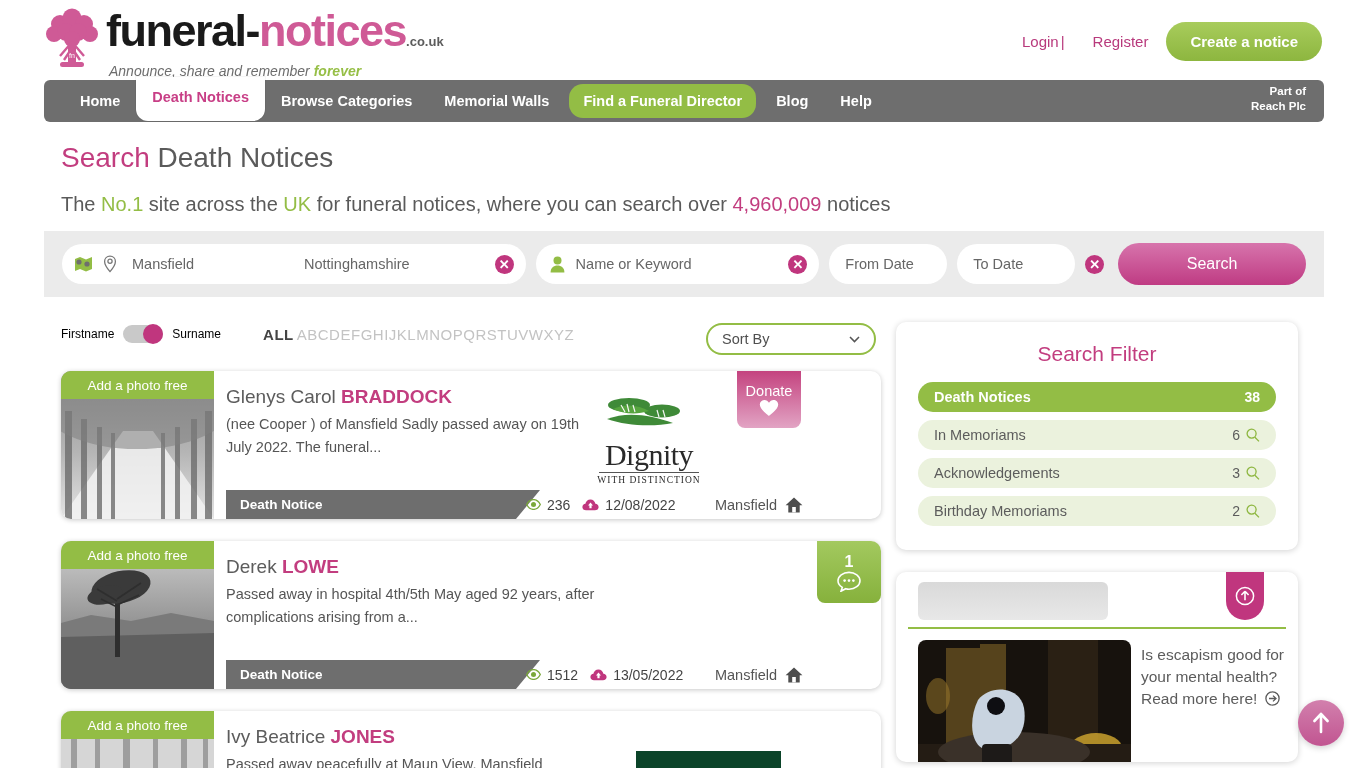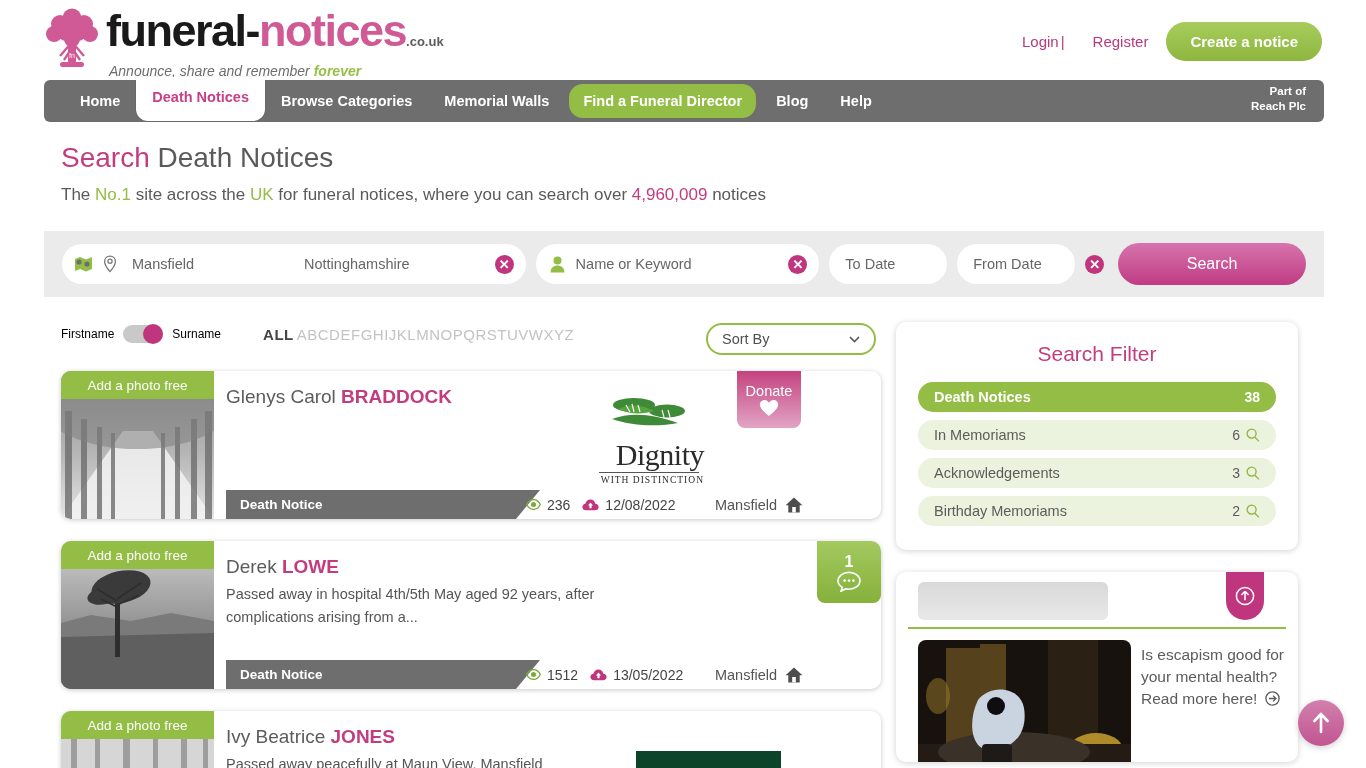--- a/index.html
+++ b/index.html
@@ -58,21 +58,21 @@
   }
   .nav-reach {
     position:absolute; right:18px; top:4px; text-align:right;
     font-size:11.5px; font-weight:bold; color:#fff; line-height:15px;
   }
 
   
   .title-area { position:absolute; left:61px; top:142px; }
   .page-title { font-size:28px; font-weight:normal; color:#5a5a5a; }
   .page-title .pt-pink { color:#c23d7f; }
-  .subtitle { font-size:17px; color:#5a5a5a; margin-top:11px; }
+  .subtitle { font-size:20px; color:#5a5a5a; margin-top:19px; }
   .subtitle .s-green { color:#93bd45; }
   .subtitle .s-pink { color:#c23d7f; }
 
   
   .searchbar {
     position:absolute; left:44px; top:231px; width:1280px; height:66px;
     background:#ebebeb; display:flex; align-items:center; padding:0 18px; gap:10px;
   }
   .pill { background:#fff; border-radius:22px; height:40px; display:flex; align-items:center; position:relative;}
   .pill-loc { width:464px; padding-left:12px; }
@@ -153,21 +153,21 @@
     display:flex; flex-direction:column; align-items:center; justify-content:center; cursor:pointer;
   }
   .donate-badge .dtxt { font-size:14.5px; }
   .comment-badge {
     position:absolute; right:0px; top:0; width:64px; height:62px;
     background:linear-gradient(180deg,#a3c95f 0%, #86b13c 100%);
     border-radius:0 0 8px 8px; color:#fff;
     display:flex; flex-direction:column; align-items:center; justify-content:center; cursor:pointer;
   }
   .comment-badge .cnum { font-size:16px; font-weight:bold; }
-  .dignity { position:absolute; left:533px; top:22px; width:110px; text-align:right; }
+  .dignity { position:absolute; left:533px; top:22px; width:110px; text-align:center; }
   .dig-word { font-family:"Liberation Serif", serif; font-size:30px; color:#2a2a2a; line-height:32px; letter-spacing:-0.5px;}
   .dig-rule { border-top:1px solid #555; width:100px; margin:1px auto 2px; }
   .dig-sub { font-family:"Liberation Serif", serif; font-size:9.5px; letter-spacing:1px; color:#2a2a2a; }
   .green-box { position:absolute; left:575px; top:40px; width:145px; height:45px; background:#0b4429; }
 
   
   .sidebar { position:absolute; left:896px; top:322px; width:402px; }
   .sf-card {
     background:#fff; border-radius:10px; box-shadow:0 1px 6px rgba(0,0,0,0.18);
     padding:20px 22px 24px; 
@@ -293,24 +293,24 @@
     <div class="pill pill-name">
       <svg class="icon-person" viewBox="0 0 15 17">
         <circle cx="7.5" cy="4.6" r="4" fill="#93bd45"></circle>
         <path d="M0.6 16.5 C0.6 11.8 3.7 9.6 7.5 9.6 C11.3 9.6 14.4 11.8 14.4 16.5 Z" fill="#93bd45"></path>
       </svg>
       <span class="name-ph">Name or Keyword</span>
       <span class="clear-x" style="right:12px;">✕</span>
     </div>
 
     <div class="pill pill-date">
+      <span class="date-ph">From Date</span>
+    </div>
+    <div class="pill pill-date">
       <span class="date-ph">To Date</span>
-    </div>
-    <div class="pill pill-date">
-      <span class="date-ph">From Date</span>
     </div>
     <span class="clear-x" style="position:relative;flex:none;">✕</span>
 
     <button class="search-btn">Search</button>
   </div>
 
   <div class="filterrow">
     <span class="fr-label">Firstname</span>
     <span class="toggle">
         <span class="knob"></span>
@@ -355,20 +355,21 @@
           </g>
           <ellipse cx="76" cy="34" rx="95" ry="44" fill="#7f7f7f" opacity="0.55"></ellipse>
         </svg>
       </div>
       <div class="photo-badge">Add a photo free</div>
 
       <div class="card-body">
         <div class="notice-name">
           <span>Glenys Carol </span><span class="surname">BRADDOCK</span>
         </div>
+        <div class="notice-desc">(nee Cooper ) of Mansfield Sadly passed away on 19th July 2022. The funeral...</div>
       </div>
 
       <div class="dignity">
         <svg width="100" height="42" viewBox="0 0 100 42">
           <g fill="#3f8a38">
             <ellipse cx="30" cy="12" rx="21" ry="7"></ellipse>
             <ellipse cx="63" cy="18" rx="18" ry="6.5"></ellipse>
             <path d="M8 26 C28 18 52 22 74 30 C54 34 28 33 8 26 Z"></path>
             <path d="M14 16 C26 10 40 12 50 18 C38 22 24 21 14 16 Z" fill="#57a43f"></path>
           </g>

